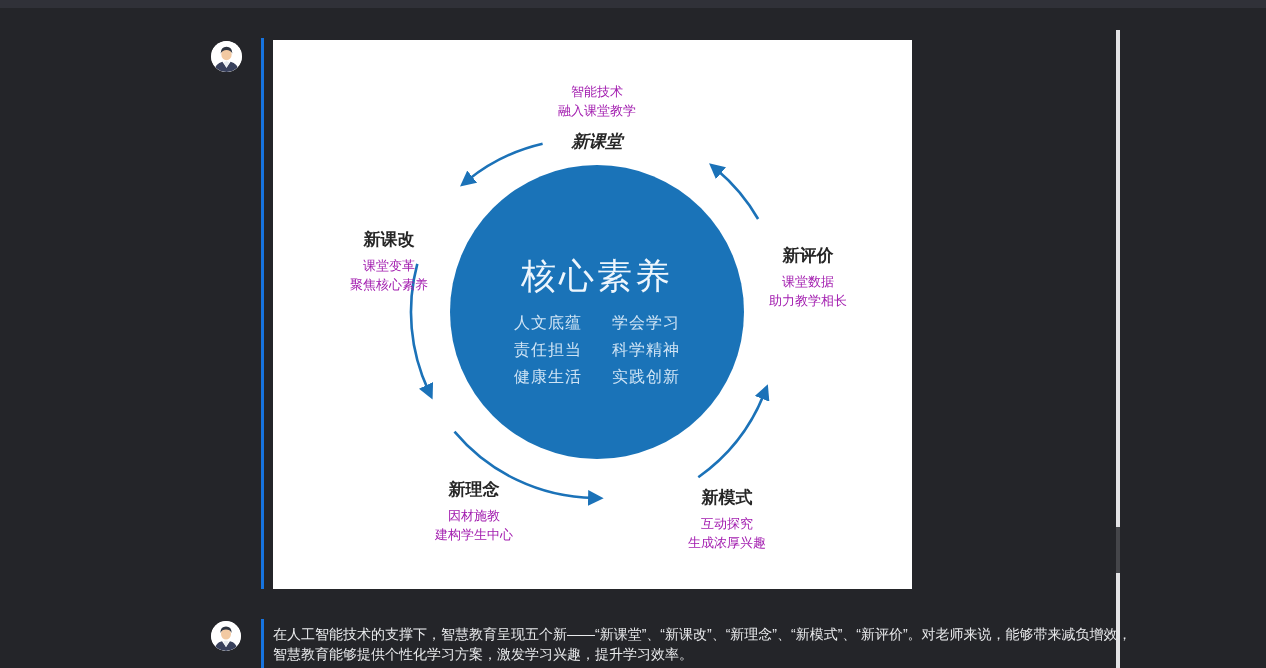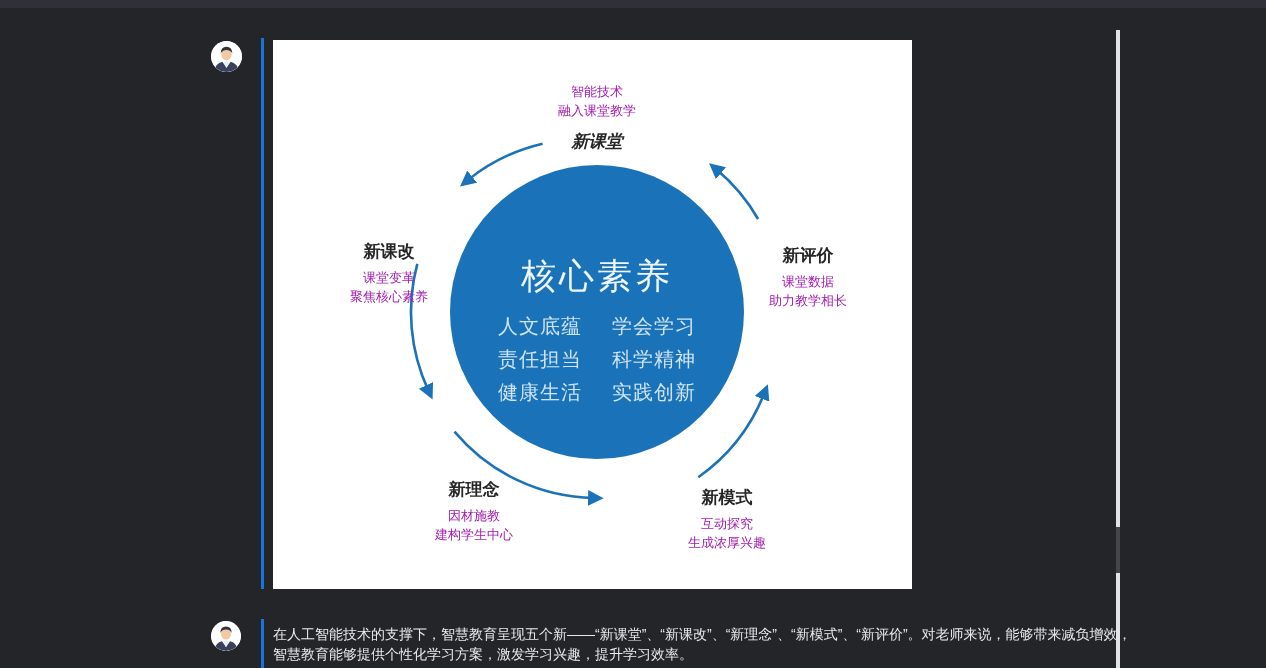--- a/index.html
+++ b/index.html
@@ -26,21 +26,21 @@
     position:absolute;left:177px;top:125px;width:294px;height:294px;
     border-radius:50%;background:#1a73b8;
   }
   .core-title{
     position:absolute;left:324px;top:213px;transform:translateX(-50%);
     color:#eef6fd;font-size:35px;letter-spacing:3px;font-weight:400;white-space:nowrap;
   }
   .core-items{
     position:absolute;left:324px;top:273px;transform:translateX(-50%);
     display:grid;grid-template-columns:auto auto;column-gap:30px;row-gap:6px;
-    color:#cfe4f5;font-size:20px;letter-spacing:1px;white-space:nowrap;text-align:center;
+    color:#cfe4f5;font-size:16px;letter-spacing:1px;white-space:nowrap;text-align:center;
   }
   .node{
     position:absolute;transform:translateX(-50%);text-align:center;white-space:nowrap;
   }
   .node .node-title{font-size:17px;font-weight:bold;color:#262626;line-height:24px;margin-bottom:4px;}
   .node .node-line{font-size:13px;color:#a21caf;line-height:19px;}
   .node.top .node-title{margin-top:10px;font-style:italic;}
   .arc-svg{position:absolute;left:0;top:0;width:639px;height:549px;}
   
   .msg-text{
@@ -109,21 +109,21 @@
     <span>健康生活</span>
     <span>实践创新</span>
   </div>
 
   <div class="node top" style="left:324px;top:42px;">
     <div class="node-line">智能技术</div>
     <div class="node-line">融入课堂教学</div>
     <div class="node-title">新课堂</div>
   </div>
 
-  <div class="node" style="left:116px;top:200px;">
+  <div class="node" style="left:116px;top:188px;">
     <div class="node-title">新课改</div>
     <div class="node-line">课堂变革</div>
     <div class="node-line">聚焦核心素养</div>
   </div>
 
   <div class="node" style="left:535px;top:204px;">
     <div class="node-title">新评价</div>
     <div class="node-line">课堂数据</div>
     <div class="node-line">助力教学相长</div>
   </div>

